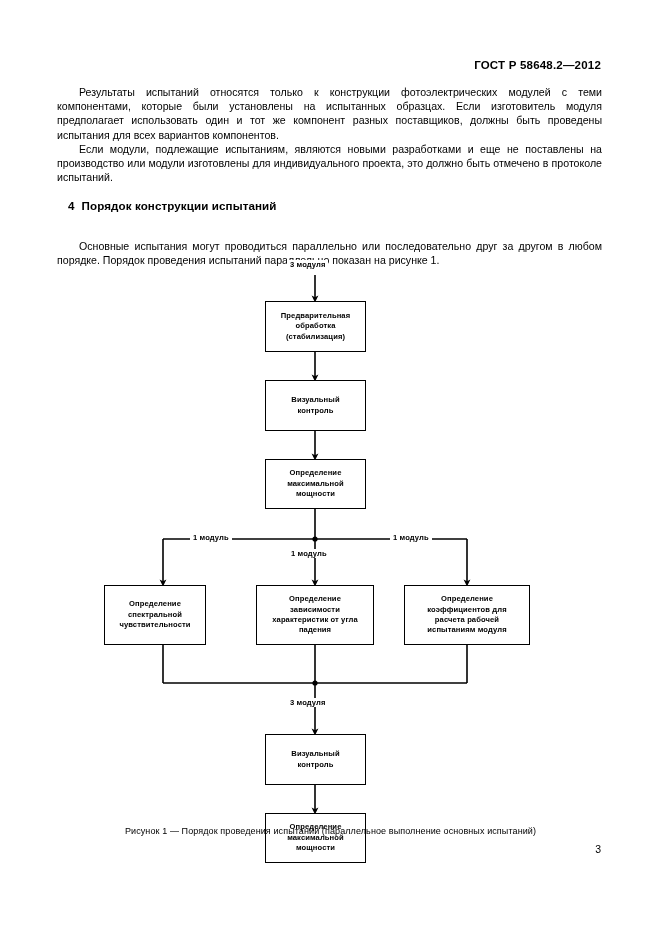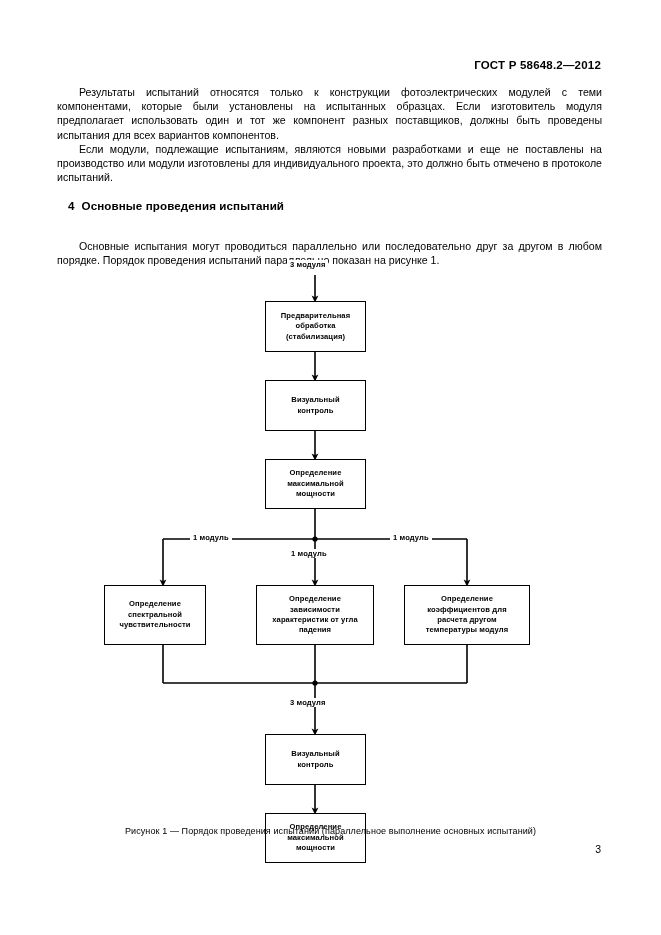--- a/index.html
+++ b/index.html
@@ -115,21 +115,21 @@
 <body>
 
 <div id="page">
 
   <div class="doc-header">ГОСТ Р 58648.2—2012</div>
 
   <div class="body-text p1"><span class="indent"></span><span>Результаты испытаний относятся только к конструкции фотоэлектрических модулей с теми компонентами, которые были установлены на испытанных образцах. Если изготовитель модуля предполагает использовать один и тот же компонент разных поставщиков, должны быть проведены испытания для всех вариантов компонентов.</span></div>
 
   <div class="body-text p2"><span class="indent"></span><span>Если модули, подлежащие испытаниям, являются новыми разработками и еще не поставлены на производство или модули изготовлены для индивидуального проекта, это должно быть отмечено в протоколе испытаний.</span></div>
 
-  <div class="section-heading"><span class="num">4</span><span>Основные проведения испытаний</span></div>
+  <div class="section-heading"><span class="num">4</span><span>Порядок конструкции испытаний</span></div>
 
   <div class="body-text p3"><span class="indent"></span><span>Основные испытания могут проводиться параллельно или последовательно друг за другом в любом порядке. Порядок проведения испытаний параллельно показан на рисунке 1.</span></div>
 
   <div id="flowchart">
 
     <svg class="fc-svg" width="661" height="570" viewBox="0 0 661 570">
       <defs>
         <marker id="arrow" markerWidth="9" markerHeight="9" refX="4.2" refY="4" orient="auto" markerUnits="userSpaceOnUse">
           <path d="M0.6,0.6 L7.8,4 L0.6,7.4 L2.4,4 Z" fill="#000"></path>
         </marker>
@@ -182,21 +182,21 @@
 
     <div class="node" style="left:104px; top:330px; width:102px; height:60px;">
       <span>Определение спектральной чувствительности</span>
     </div>
 
     <div class="node" style="left:256px; top:330px; width:118px; height:60px;">
       <span>Определение зависимости характеристик от угла падения</span>
     </div>
 
     <div class="node" style="left:404px; top:330px; width:126px; height:60px;">
-      <span>Определение коэффициентов для расчета другом температуры модуля</span>
+      <span>Определение коэффициентов для расчета рабочей испытаниям модуля</span>
     </div>
 
     <div class="node" style="left:265px; top:479px; width:101px; height:51px;">
       <span>Визуальный контроль</span>
     </div>
 
     <div class="node" style="left:265px; top:558px; width:101px; height:50px;">
       <span>Определение максимальной мощности</span>
     </div>
 

